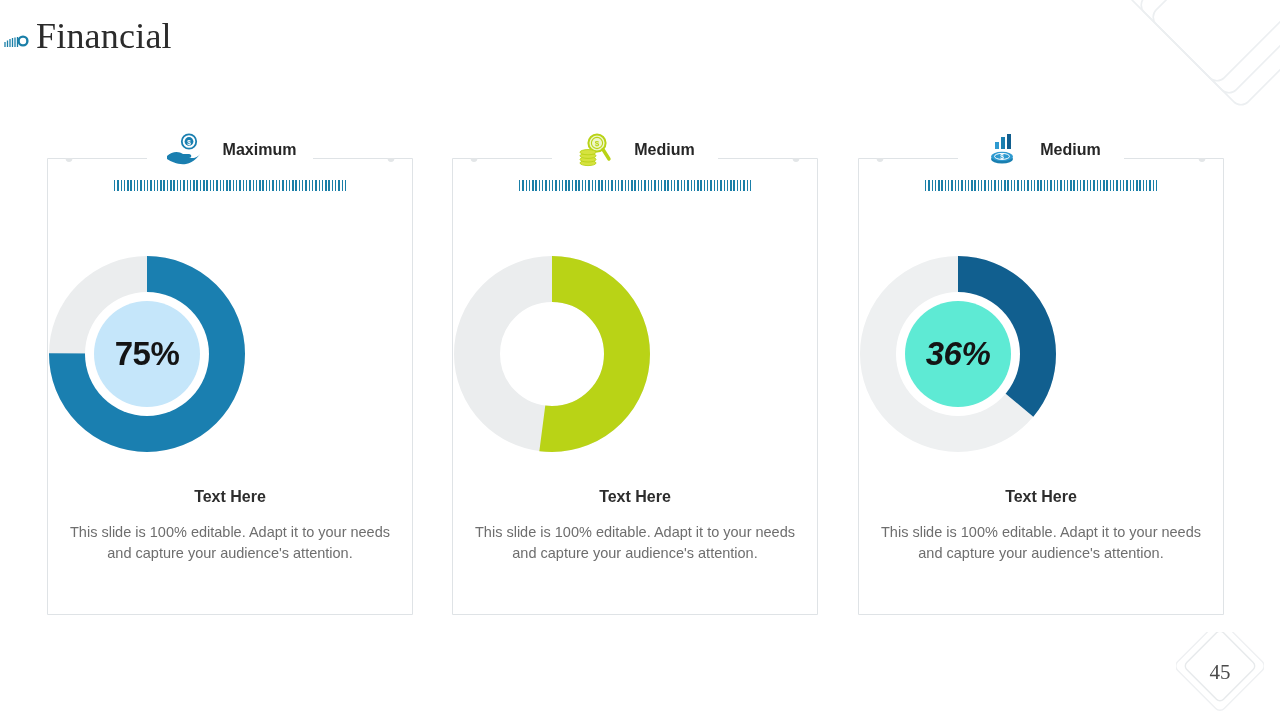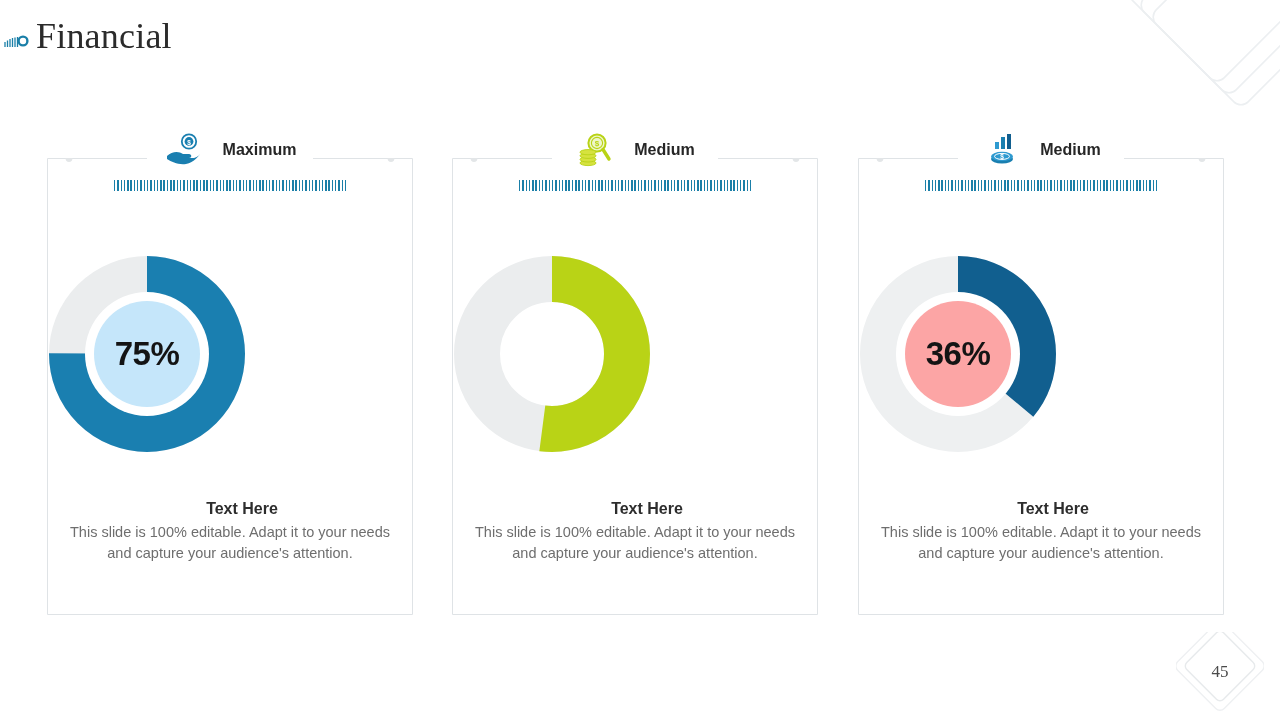--- a/index.html
+++ b/index.html
@@ -53,34 +53,34 @@
   .donut svg { display:block; }
   .donut-center {
     position:absolute; left:50%; top:50%; transform:translate(-50%,-50%);
     width:106px; height:106px; border-radius:50%;
     display:flex; align-items:center; justify-content:center;
     box-shadow:0 0 0 9px #ffffff;
   }
   .donut-value { font-size:33px; font-weight:bold; color:#141414; letter-spacing:-0.5px; }
 
   .card-texthere {
-    position:absolute; top:330px; left:12px; width:100%;
-    text-align:center; font-size:16px; font-weight:bold; color:#2d2d2d;margin-top:12px;
+    position:absolute; top:330px; left:0; width:100%;
+    text-align:center; font-size:16px; font-weight:bold; color:#2d2d2d;
   }
   .card-body {
     position:absolute; top:364px; left:22px; width:322px;
     text-align:center; font-size:14.5px; color:#6e6e6e; line-height:1.42;
   }
 
   
   .pagenum { position:absolute; right:16px; bottom:8px; width:88px; height:80px; }
   .pagenum svg { position:absolute; inset:0; }
   .pagenum-text {
     position:absolute; inset:0; display:flex; align-items:center; justify-content:center;
-    font-family:"Liberation Serif", serif; font-size:17px; color:#4a4a4a;
+    font-family:"Liberation Serif", serif; font-size:21px; color:#4a4a4a;
   }
 </style>
 </head>
 <body>
 
 <div class="corner-deco">
   <svg width="220" height="200" viewBox="0 0 220 200">
     <g fill="none" stroke="#eceff1" stroke-width="1.6">
       <rect x="40" y="-20" width="130" height="130" rx="10" transform="rotate(45 105 45)"></rect>
       <rect x="52" y="-8" width="130" height="130" rx="10" transform="rotate(45 117 57)"></rect>
@@ -216,21 +216,21 @@
   </div>
 
   <div class="stripe-bar"></div>
 
   <div class="donut-wrap">
     <div class="donut">
       <svg width="200" height="200" viewBox="0 0 200 200">
         <circle cx="100" cy="100" r="75" fill="none" stroke="#eef0f1" stroke-width="46"></circle>
         <circle cx="100" cy="100" r="75" fill="none" stroke="#115f8f" stroke-width="46" stroke-dasharray="169.65 471.24" stroke-dashoffset="0" transform="rotate(-90 100 100)"></circle>
       </svg>
-      <div class="donut-center" style="background:#fca5a5;">
+      <div class="donut-center" style="background:#5eead4;font-style:italic;">
         <span class="donut-value">36%</span>
       </div>
     </div>
   </div>
 
   <div class="card-texthere">Text Here</div>
   <div class="card-body">This slide is 100% editable. Adapt it to your needs and capture your audience's attention.</div>
 </div>
 
 <div class="pagenum">

